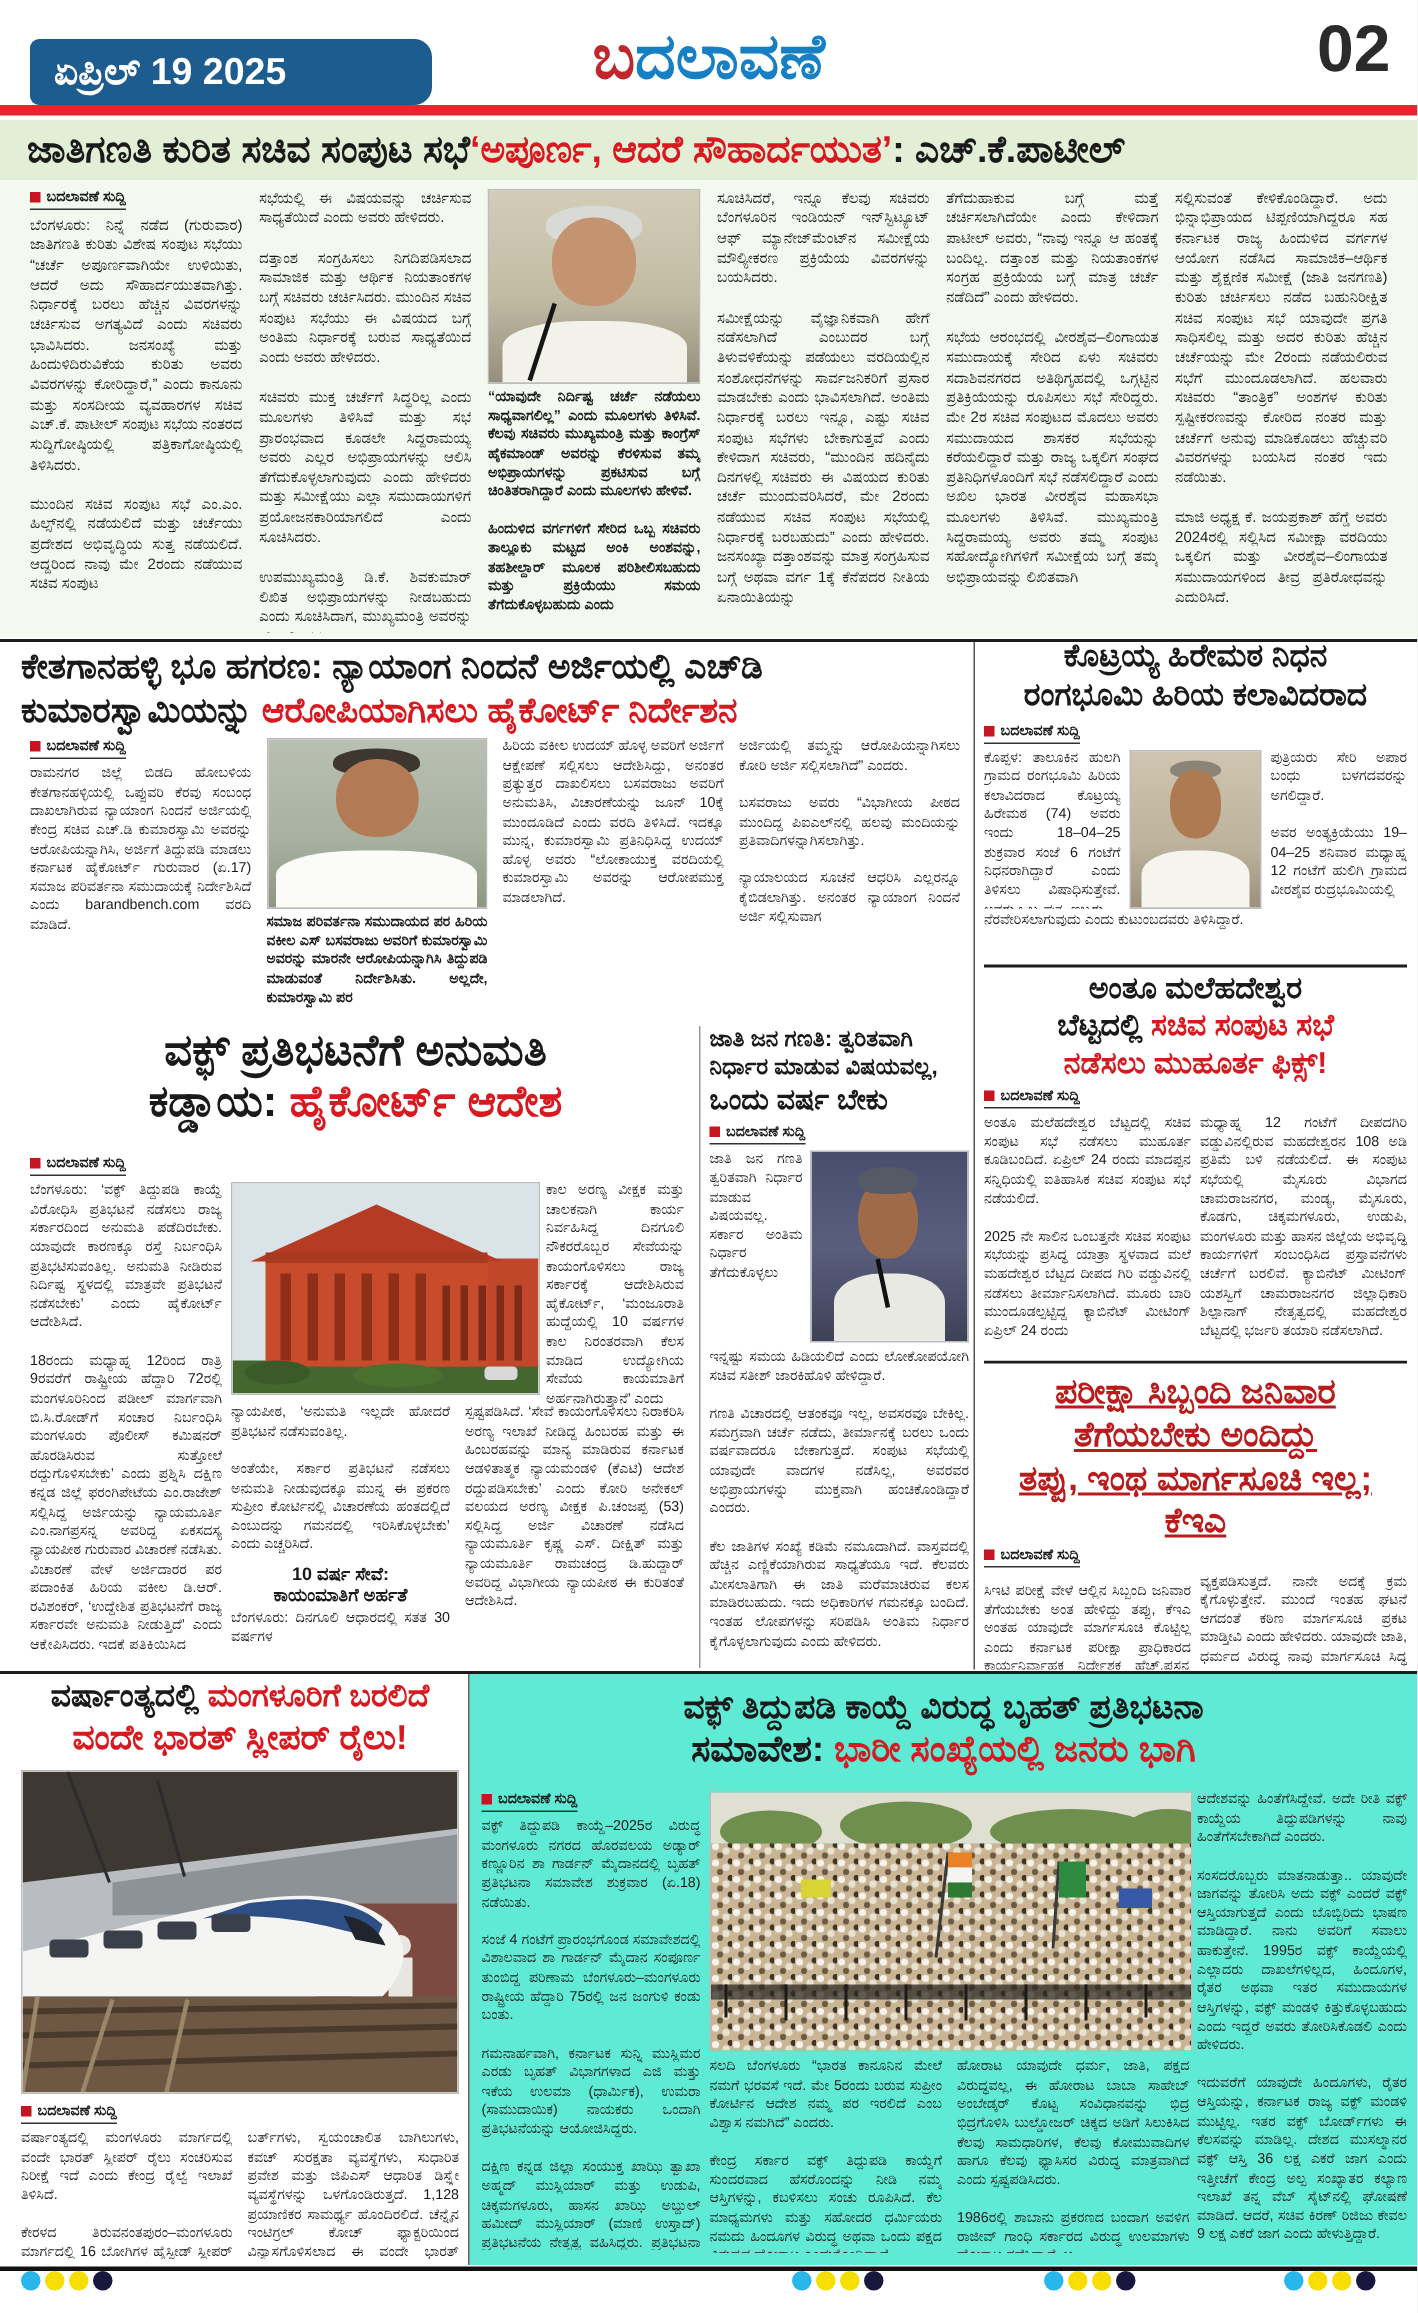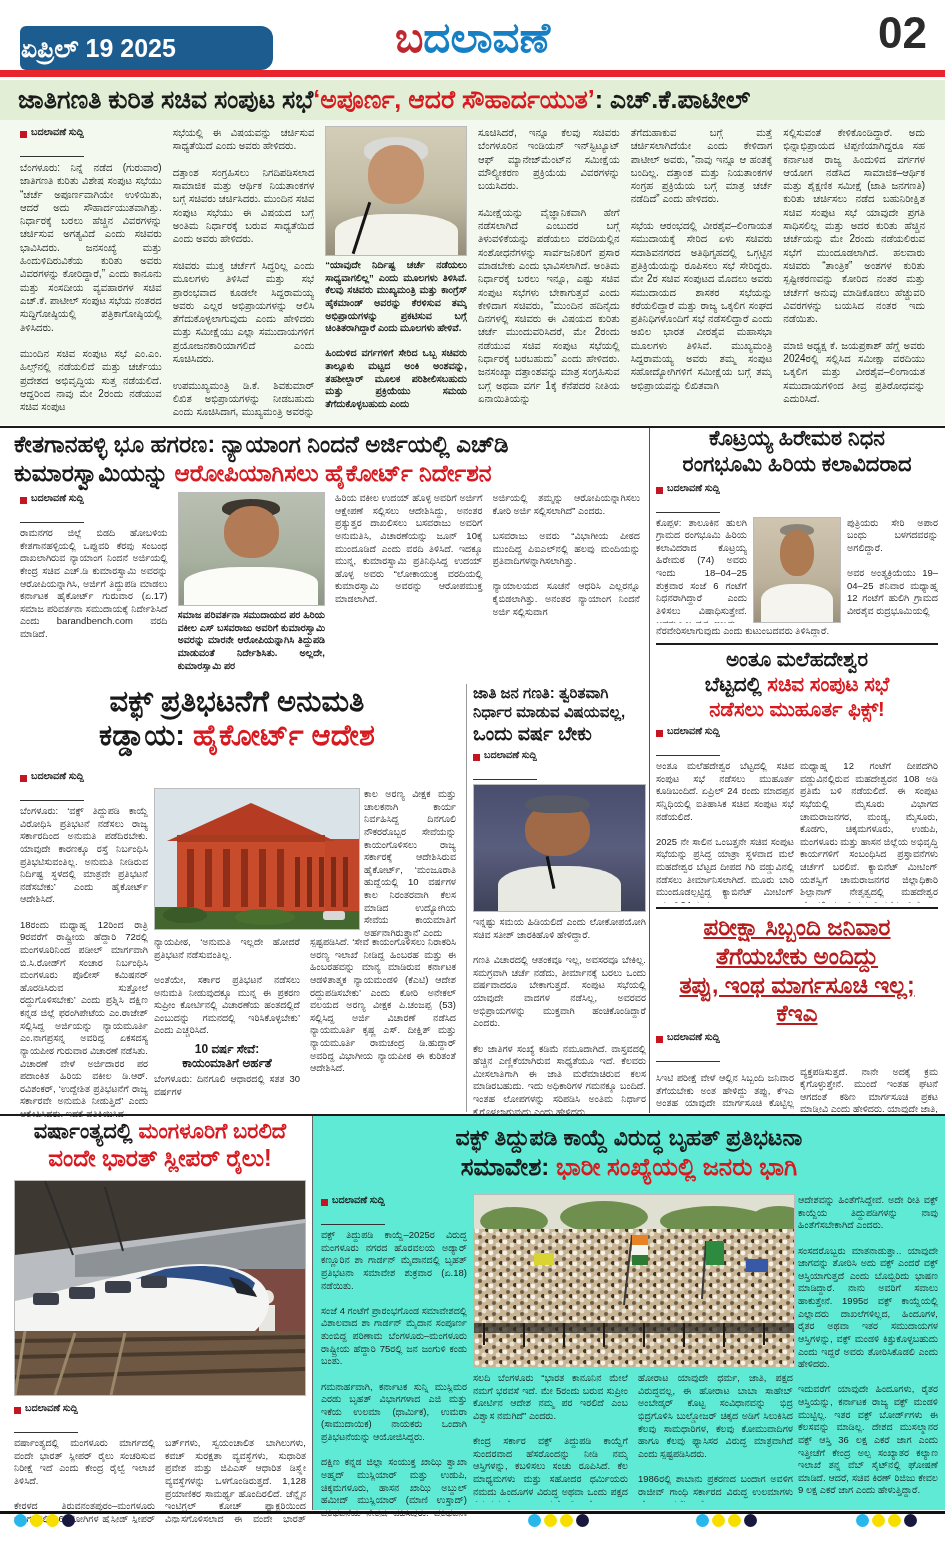--- a/index.html
+++ b/index.html
@@ -1,32 +1,32 @@
 <!DOCTYPE html>
 <html><head>
 <meta charset="utf-8">
 <style>
   html,body{margin:0;padding:0;background:#e9e9e9;}
   .page{position:relative;width:945px;height:1542px;background:#ffffff;margin:0 auto;
         font-family:"Liberation Sans","DejaVu Sans",sans-serif;overflow:hidden;color:#1a1a1a;}
   
   .date-badge{position:absolute;left:20px;top:26px;width:252px;height:44px;background:#1d5c8f;
-              color:#fff;font-weight:bold;font-size:25px;line-height:44px;padding-left:1px;
+              color:#fff;font-weight:bold;font-size:25px;line-height:44px;padding-left:16px;
               border-radius:6px 12px 12px 6px;}
   .masthead{position:absolute;left:0;right:0;top:14px;text-align:center;font-size:42px;font-weight:bold;}
   .mh-first{color:#c0272d;}
   .mh-rest{color:#1780c4;}
   .page-number{position:absolute;right:18px;top:8px;font-size:44px;font-weight:bold;color:#2b2b2b;}
   .red-rule{position:absolute;left:0;top:70px;width:945px;height:7px;background:#e8252d;}
   .red{color:#d8191f;}
   .bt{font-size:10px;line-height:1.33;text-align:justify;white-space:pre-line;overflow:hidden;}
   .bt.small{font-size:9.5px;}
   .bold{font-weight:bold;}
-  .byline{display:flex;align-items:flex-end;gap:4px;font-size:9.5px;font-weight:bold;
-          border-bottom:1px solid #333;padding-bottom:18px;margin-bottom:4px;width:fit-content;}
+  .byline{display:flex;align-items:center;gap:4px;font-size:9.5px;font-weight:bold;
+          border-bottom:1px solid #333;padding-bottom:2px;margin-bottom:4px;width:fit-content;}
   .byline .sq{width:7px;height:7px;background:#c61420;flex:none;}
   .hline{position:absolute;background:#1c1c1c;}
   .vline{position:absolute;background:#555;}
   .photo{position:relative;overflow:hidden;border:1px solid #bbb;}
   
   .p-hair,.p-head,.p-shirt,.p-mic{position:absolute;}
   .p-hair{border-radius:50% 50% 40% 40%;}
   .p-head{border-radius:48% 48% 46% 46%;}
   .p-shirt{border-radius:42% 42% 0 0;}
   .p-mic{width:3px;background:#161616;}
@@ -281,20 +281,21 @@
     <div class="h">
       <div style="font-size:15px;">ಜಾತಿ ಜನ ಗಣತಿ: ತ್ವರಿತವಾಗಿ</div>
       <div style="font-size:15px;">ನಿರ್ಧಾರ ಮಾಡುವ ವಿಷಯವಲ್ಲ,</div>
       <div style="font-size:19px;">ಒಂದು ವರ್ಷ ಬೇಕು</div>
     </div>
     <div class="byline" style="margin-top:4px;">
         <span class="sq"></span>
         <span>ಬದಲಾವಣೆ ಸುದ್ದಿ</span>
       </div>
     <div style="display:flex;gap:5px;height:128px;">
+      <div class="bt small" style="width:62px;flex:none;">ಜಾತಿ ಜನ ಗಣತಿ ತ್ವರಿತವಾಗಿ ನಿರ್ಧಾರ ಮಾಡುವ ವಿಷಯವಲ್ಲ. ಸರ್ಕಾರ ಅಂತಿಮ ನಿರ್ಧಾರ ತೆಗೆದುಕೊಳ್ಳಲು</div>
       <div class="photo" style="flex:1;height:126px;">
         <div style="position:absolute;inset:0;background:linear-gradient(180deg,#4a4e6e 0%,#5a5e7e 50%,#3e4258 100%);"></div>
         <div class="p-head" style="top:14%;left:30%;width:38%;height:42%;background:#a06a48;"></div>
         <div class="p-hair" style="top:8%;left:30%;width:38%;height:14%;background:#555a66;"></div>
         <div class="p-shirt" style="bottom:0;left:14%;width:72%;height:36%;background:#e9e9e4;"></div>
         <div class="p-mic" style="bottom:18%;left:44%;height:26%;transform:rotate(-12deg);background:#111;"></div>
       </div>
     </div>
     <div class="bt small" style="margin-top:4px;height:230px;">ಇನ್ನಷ್ಟು ಸಮಯ ಹಿಡಿಯಲಿದೆ ಎಂದು ಲೋಕೋಪಯೋಗಿ ಸಚಿವ ಸತೀಶ್ ಜಾರಕಿಹೊಳಿ ಹೇಳಿದ್ದಾರೆ.
 

